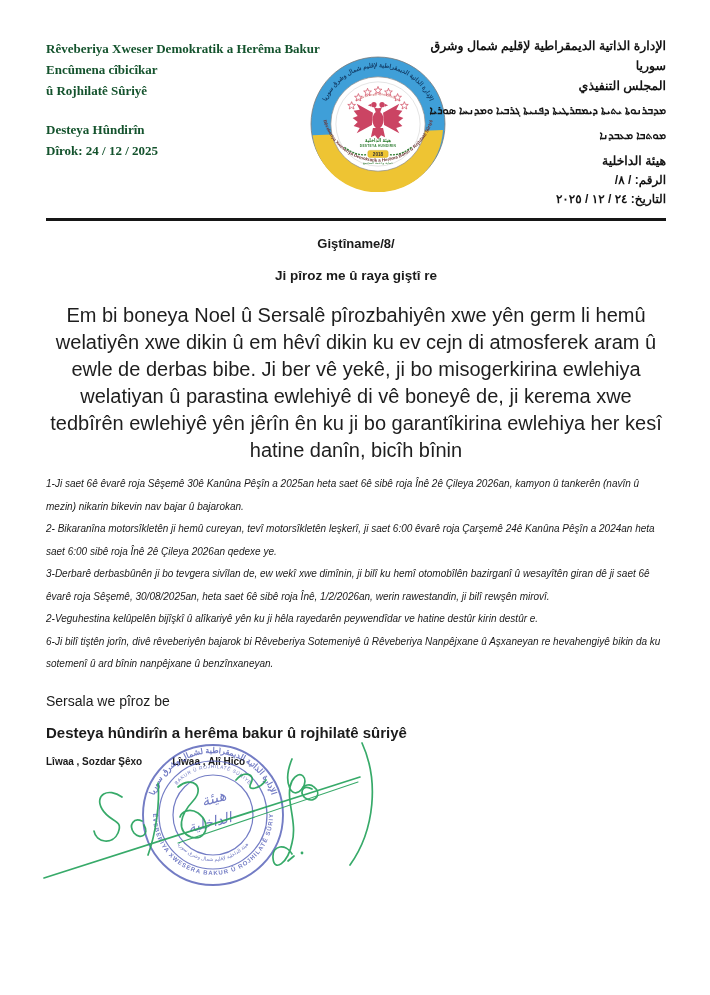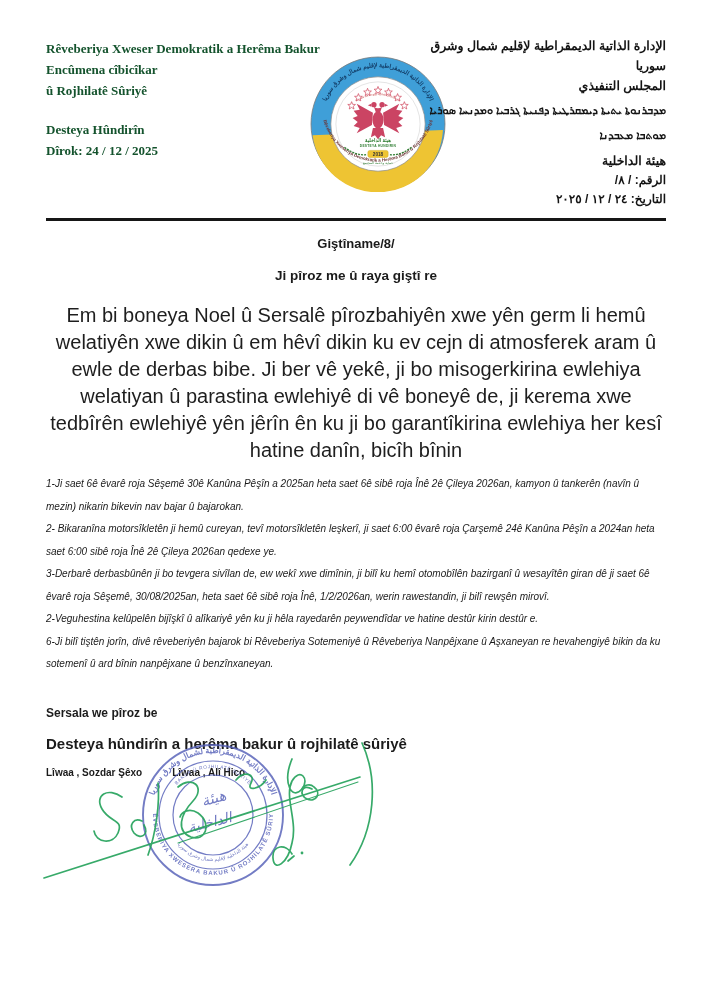--- a/index.html
+++ b/index.html
@@ -39,21 +39,21 @@
   .doc-subtitle { text-align:center; font-weight:bold; font-size:13.5px; margin-top:17px; }
 
   
   .intro {
     margin-top:19px; text-align:center;
     font-size:20px; line-height:27px; color:#1e1e1e;
   }
   .items { margin-top:9px; font-size:10px; line-height:22.5px; color:#1a1a1a;font-style:italic; }
   .items .item { text-align:left; }
 
-  .closing-greeting { margin-top:30px; font-weight:bold; font-size:12px; }
+  .closing-greeting { margin-top:17px; font-weight:normal; font-size:14px; }
   .closing-org { margin-top:15px; font-weight:bold; font-size:15px; }
   .signatories { margin-top:15px; font-weight:bold; font-size:10px; display:flex; }
   .signatories .sig2 { margin-left:30px; }
 
   
   .stamp-svg { position:absolute; left:133px; top:735px; width:160px; height:160px; opacity:.82; z-index:3; }
   .sign-svg  { position:absolute; left:30px;  top:725px; width:460px; height:180px; z-index:4; }
 </style>
 </head>
 <body>

